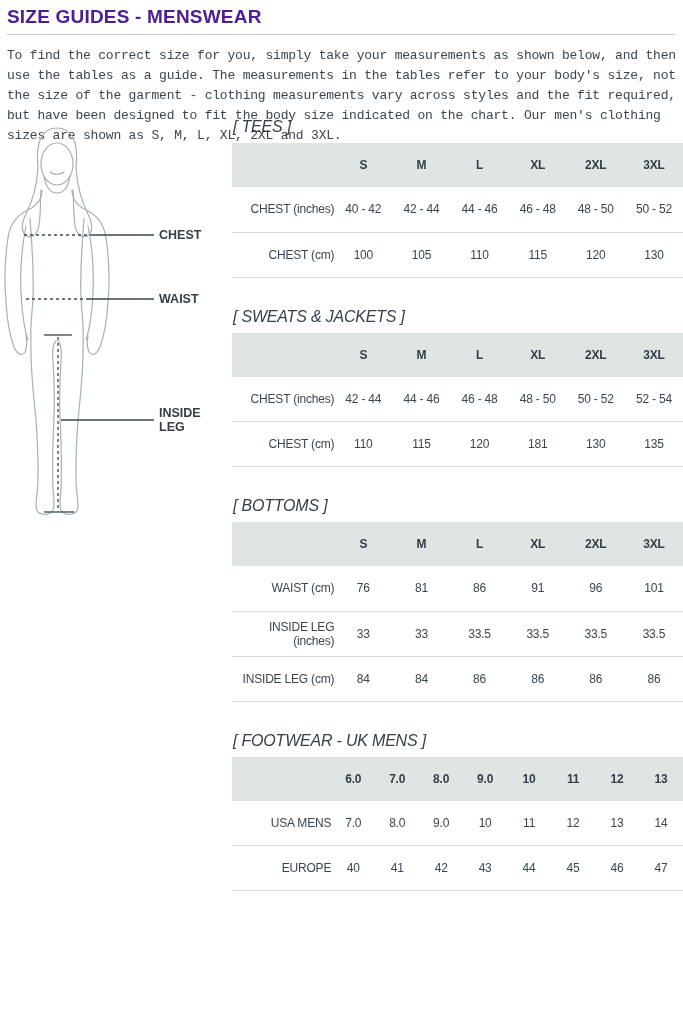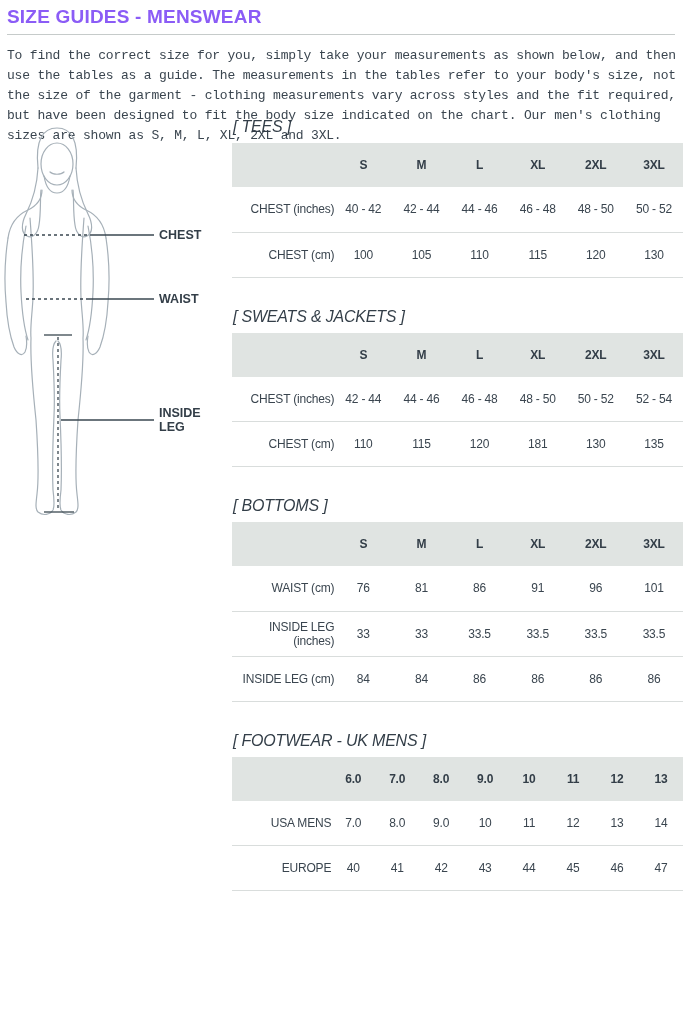--- a/index.html
+++ b/index.html
@@ -12,21 +12,21 @@
   .page {
     position:relative;
     width:683px; height:1024px;
     background:#ffffff;
     overflow:hidden;
   }
   .page-header { padding:6px 8px 0 7px; }
   .page-title {
     font-size:19px; font-weight:bold;
     letter-spacing:0.2px;
-    color:#8b5cf6;
+    color:#4c1d95;
   }
   .title-rule {
     border:none; border-top:1px solid #c6cbca;
     margin:6px 0 0 0;
   }
   .intro {
     padding:11px 6px 0 7px;
     font-size:13px; line-height:20px;
     color:#3a454f;
     font-family:Liberation Mono, monospace;

